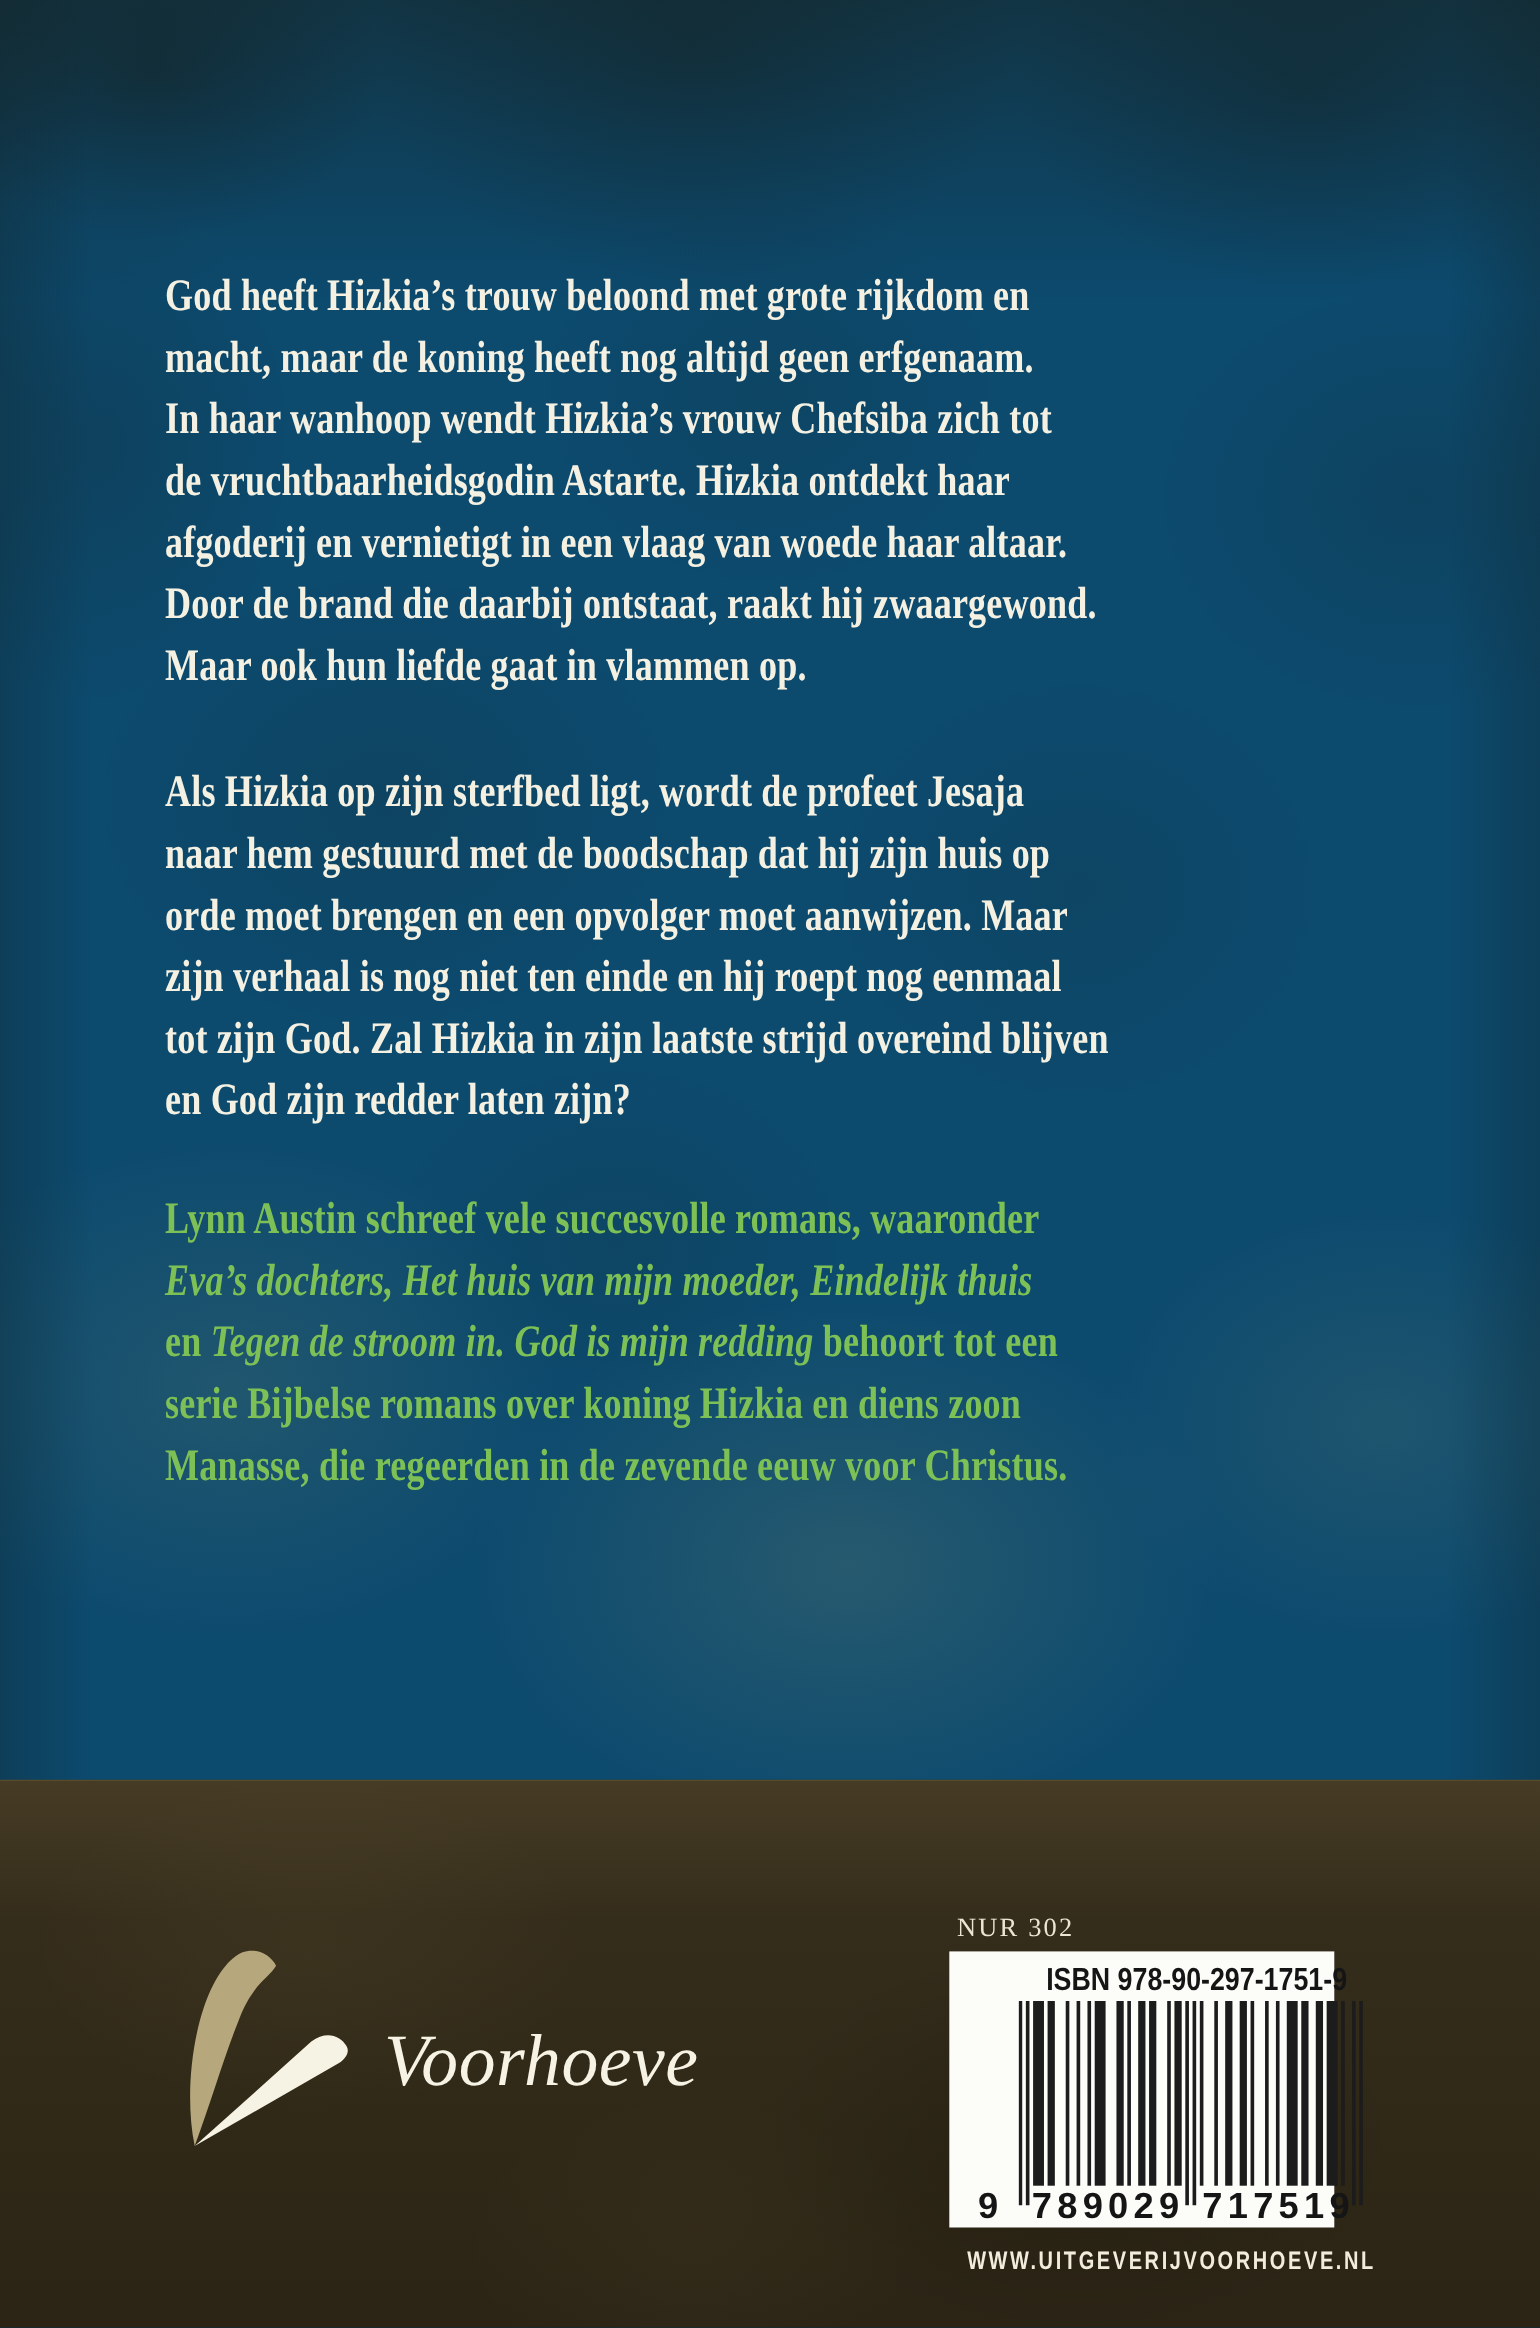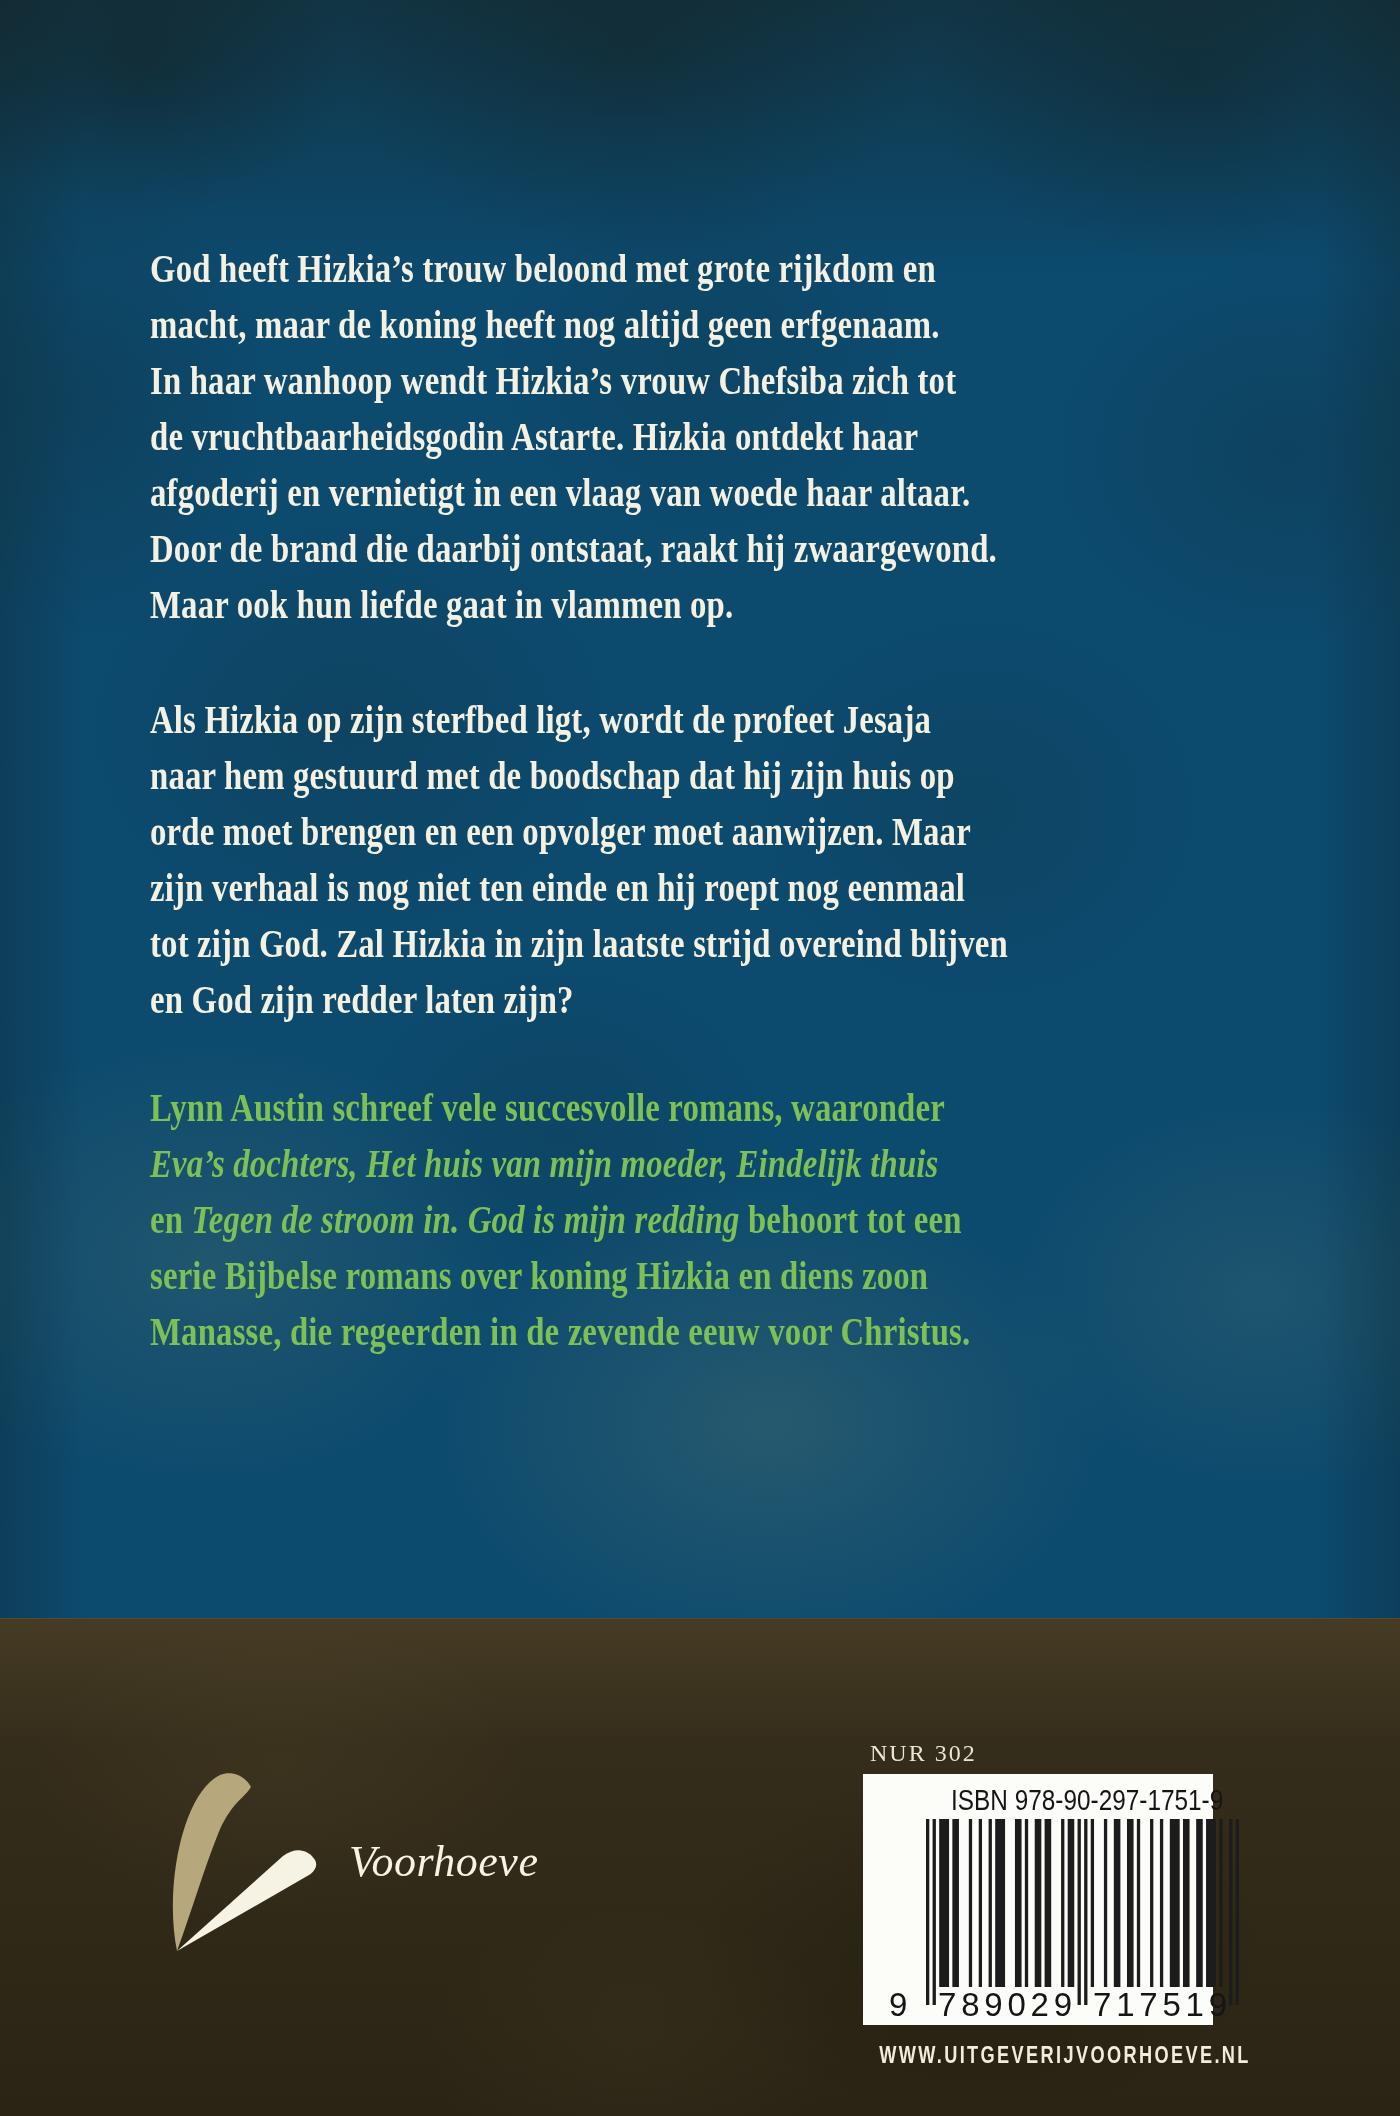--- a/index.html
+++ b/index.html
@@ -50,31 +50,32 @@
     font-weight:bold;font-size:41px;letter-spacing:0.2px;
   }
   .para.p0{top:240px}
   .para.p1{top:691px}
   .para.p2{top:1079px}
   .it{font-style:italic}
   
   .logo-mark{position:absolute;left:168px;top:1772px;width:160px;height:182px;}
   .logo-text{
     position:absolute;left:349px;top:1840px;
-    font-style:italic;font-size:44px;line-height:1.0;
+    font-style:italic;font-size:67px;line-height:1.0;
     letter-spacing:0.5px;
   }
   .nur{
     position:absolute;left:870px;top:1740px;
     font-size:24px;letter-spacing:2px;
   }
   
   .barcode-box{
     position:absolute;left:863px;top:1774px;width:350px;height:251px;
     background:#fcfcf9;
+    font-weight:bold;
   }
   .isbn-label{
     position:absolute;left:63px;top:10px;width:313px;text-align:center;
     font-family:"Liberation Sans",sans-serif;font-size:29px;color:#151515;
     transform:scaleX(0.84);transform-origin:50% 0;white-space:nowrap;
   }
   #barcode-svg{position:absolute;left:63px;top:45px;width:313px;height:186px;}
   .bc-digit-first{
     position:absolute;left:26px;top:212px;
     font-family:"Liberation Sans",sans-serif;font-size:33px;color:#151515;

